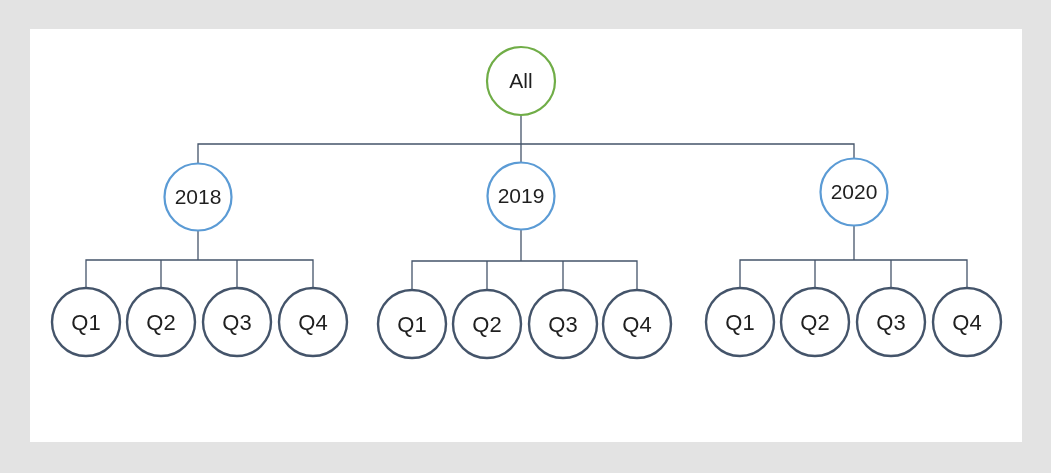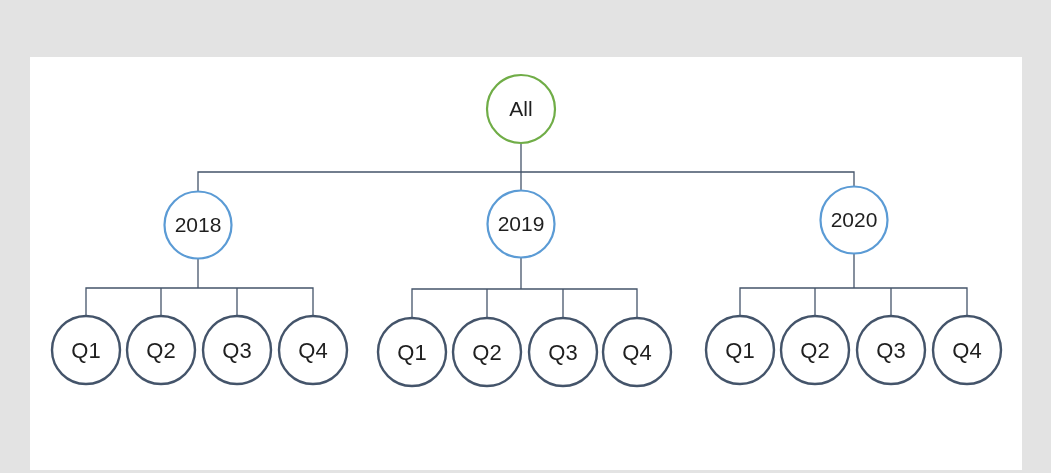--- a/index.html
+++ b/index.html
@@ -7,21 +7,20 @@
     padding: 0;
     width: 1051px;
     height: 473px;
     background: #e3e3e3;
     overflow: hidden;
   }
   .stage {
     position: relative;
     width: 1051px;
     height: 378px;
-    margin-top: 28px;
   }
   svg.diagram {
     position: absolute;
     left: 0;
     top: 0;
   }
   .conn {
     fill: none;
     stroke-width: 1.3px;
   }

